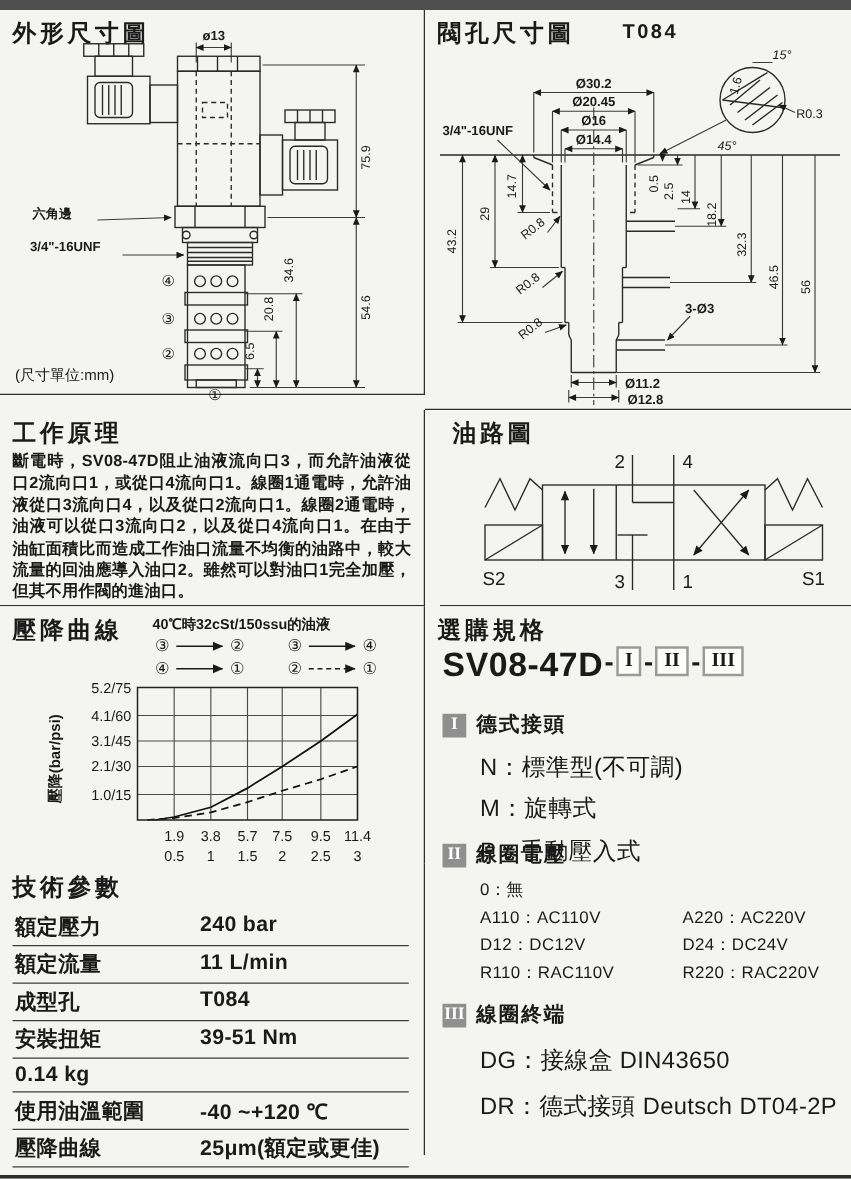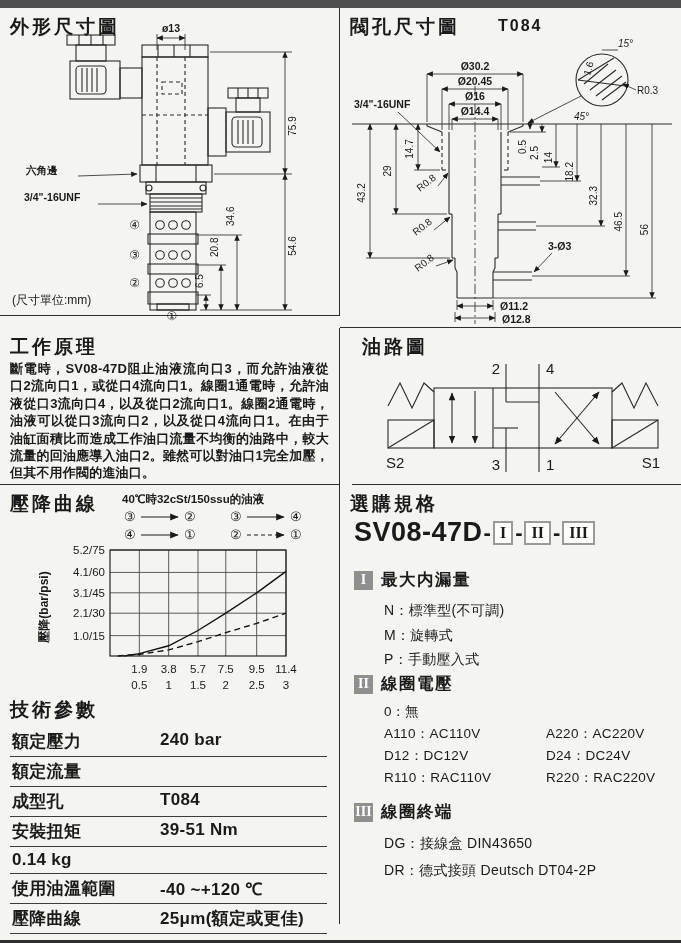--- a/index.html
+++ b/index.html
@@ -31,29 +31,29 @@
   
   .para{position:absolute;left:10px;right:10px;top:32px;font-size:13px;line-height:1.34;font-weight:600;text-align:justify;letter-spacing:0.2px}
   
   .grid{stroke:#4a4a4a;stroke-width:0.9}
   .pframe{stroke:#222;stroke-width:1.2;fill:none}
   .series{stroke:#111;stroke-width:1.4;fill:none}
   .tick{font-size:11.5px;text-anchor:middle}
   .tick-end{font-size:11.5px;text-anchor:end}
   .axlab{font-size:12px;font-weight:bold}
   
-  .model-line{position:absolute;left:14px;top:32px;display:flex;align-items:center}
+  .model-line{position:absolute;left:14px;top:32px;display:flex;align-items:flex-start}
   .model-main{font-size:27px;font-weight:bold;letter-spacing:0.5px}
   .slot{border:2px solid #9a9a9a;background:#fcfcfa;font-family:"Liberation Serif",serif;font-weight:bold;font-size:16px;padding:0 5px;margin:0 1px;line-height:20px}
   .model-hy{font-size:22px;font-weight:bold;margin:0 1px}
   .osec{position:absolute;left:14px;right:10px}
   .osec-head{display:flex;align-items:center;gap:8px}
   .rnbox{width:19px;height:19px;background:#8f8f8f;color:#fff;font-family:"Liberation Serif",serif;font-weight:bold;font-size:14px;display:flex;align-items:center;justify-content:center}
   .osec-title{font-size:16.5px;font-weight:bold;letter-spacing:1.5px}
-  .opts{margin:7px 0 0 30px;font-size:14px;line-height:1.75;letter-spacing:0.3px}
+  .opts{margin:7px 0 0 30px;font-size:19px;line-height:1.75;letter-spacing:0.3px}
   .vgrid{display:grid;grid-template-columns:162px 1fr;margin-left:30px;font-size:13.5px;line-height:1.65;letter-spacing:0.3px}
   .opt0{margin:6px 0 0 30px;font-size:13.5px;line-height:1.6}
   
   .stable{position:absolute;left:10px;right:12px;top:36px}
   .srow{display:grid;grid-template-columns:148px 1fr;border-bottom:1.7px solid #3c3c3c;padding:3px 0 3px 2px;font-size:17px;font-weight:600;letter-spacing:0.3px}
 </style>
 </head>
 <body>
 
 <svg width="0" height="0" style="position:absolute">
@@ -407,21 +407,21 @@
     <span class="slot">I</span>
     <span class="model-hy">-</span>
     <span class="slot">II</span>
     <span class="model-hy">-</span>
     <span class="slot">III</span>
   </div>
 
   <div class="osec" style="top:84px">
     <div class="osec-head">
       <span class="rnbox">I</span>
-      <span class="osec-title">最大内漏量</span>
+      <span class="osec-title">德式接頭</span>
     </div>
     <div class="opts">
       <div>N：標準型(不可調)</div>
       <div>M：旋轉式</div>
       <div>P：手動壓入式</div>
     </div>
   </div>
 
   <div class="osec" style="top:188px">
     <div class="osec-head">
@@ -453,20 +453,21 @@
 
 <div class="panel br" id="p-specs">
   <div class="ptitle">技術參數</div>
   <div class="stable">
     <div class="srow">
         <span>額定壓力</span>
         <span>240 bar</span>
       </div>
     <div class="srow">
         <span>額定流量</span>
+        <span>11 L/min</span>
       </div>
     <div class="srow">
         <span>成型孔</span>
         <span>T084</span>
       </div>
     <div class="srow">
         <span>安裝扭矩</span>
         <span>39-51 Nm</span>
       </div>
     <div class="srow">

